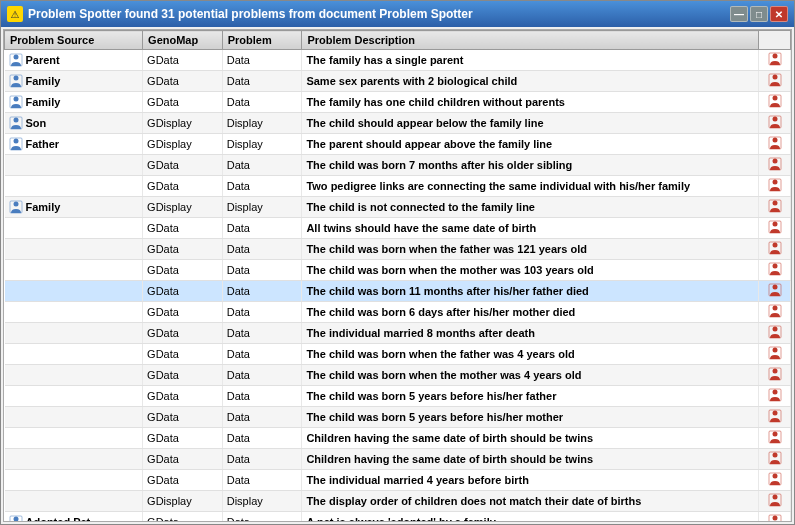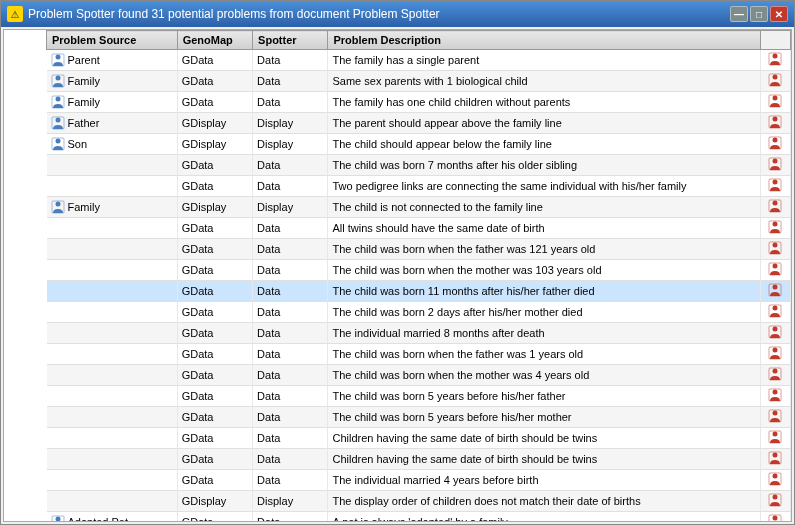--- a/index.html
+++ b/index.html
@@ -40,21 +40,21 @@
       background: #ffd700;
       border-radius: 2px;
       display: flex;
       align-items: center;
       justify-content: center;
       font-size: 10px;
       color: #333;
     }
     .title-text {
       font-size: 12px;
-      font-weight: normal;
+      font-weight: bold;
     }
     .title-controls {
       display: flex;
       gap: 2px;
     }
     .title-btn {
       width: 18px;
       height: 16px;
       border: 1px solid rgba(255,255,255,0.4);
       border-radius: 2px;
@@ -75,21 +75,20 @@
       display: flex;
       flex-direction: column;
       background: white;
       border: 1px solid #aaa;
       margin: 2px;
     }
     .table-container {
       flex: 1;
       overflow-y: scroll;
       overflow-x: hidden;
-      margin-left: 42px;
     }
     table {
       width: 100%;
       border-collapse: collapse;
       table-layout: fixed;
     }
     thead th {
       background: linear-gradient(to bottom, #e8e8e8, #d0d0d0);
       border: 1px solid #999;
       padding: 3px 5px;
@@ -124,20 +123,21 @@
       border-right: 1px solid #e8e8e8;
       padding: 2px 4px;
       font-size: 11px;
       overflow: hidden;
       white-space: nowrap;
     }
     .cell-with-icon {
       display: flex;
       align-items: center;
       gap: 3px;
+      font-weight: bold;
     }
     .person-icon {
       width: 14px;
       height: 14px;
       flex-shrink: 0;
       display: inline-flex;
       align-items: center;
       justify-content: center;
     }
     .person-icon svg {
@@ -146,20 +146,21 @@
     }
     .end-icon {
       text-align: center;
     }
     .scrollbar-col {
       width: 18px;
       background: #f0f0f0;
     }
     .description-cell {
       color: #000;
+      font-weight: bold;
     }
   </style>
 </head>
 <body>
 
 <div class="window">
   <div class="title-bar">
     <div class="title-bar-left">
       <div class="title-icon">⚠</div>
       <span class="title-text">Problem Spotter found 31 potential problems from document Problem Spotter</span>
@@ -171,21 +172,21 @@
     </div>
   </div>
 
   <div class="content">
     <div class="table-container">
       <table>
         <thead>
           <tr>
             <th>Problem Source</th>
             <th>GenoMap</th>
-            <th>Spotter</th>
+            <th>Problem</th>
             <th>Problem Description</th>
             <th class="scrollbar-col"></th>
           </tr>
         </thead>
         <tbody id="table-body">
         <tr>
               <td>
                 <div class="cell-with-icon">
                   <span class="person-icon">
                     <svg viewBox="0 0 14 14" xmlns="http://www.w3.org/2000/svg">
@@ -216,21 +217,21 @@
     <circle cx="7" cy="4" r="2.5" fill="#4a7dbf"></circle>
     <path d="M2 13 Q2 9 7 9 Q12 9 12 13" fill="#4a7dbf"></path>
     <rect x="1" y="1" width="12" height="12" rx="1" fill="none" stroke="#4a7dbf" stroke-width="0.5"></rect>
   </svg>
                   </span>
                   <span>Family</span>
                 </div>
               </td>
               <td>GData</td>
               <td>Data</td>
-              <td class="description-cell">Same sex parents with 1 biological child</td>
+              <td class="description-cell">Same sex parents with 2 biological child</td>
               <td class="end-icon"><span class="person-icon">
                   <svg viewBox="0 0 14 14" xmlns="http://www.w3.org/2000/svg">
     <circle cx="7" cy="4" r="2.5" fill="#c0392b"></circle>
     <path d="M2 13 Q2 9 7 9 Q12 9 12 13" fill="#c0392b"></path>
     <rect x="1" y="1" width="12" height="12" rx="1" fill="none" stroke="#c0392b" stroke-width="0.5"></rect>
   </svg>
                 </span></td>
             </tr>
             <tr>
               <td>
@@ -241,20 +242,44 @@
     <path d="M2 13 Q2 9 7 9 Q12 9 12 13" fill="#4a7dbf"></path>
     <rect x="1" y="1" width="12" height="12" rx="1" fill="none" stroke="#4a7dbf" stroke-width="0.5"></rect>
   </svg>
                   </span>
                   <span>Family</span>
                 </div>
               </td>
               <td>GData</td>
               <td>Data</td>
               <td class="description-cell">The family has one child children without parents</td>
+              <td class="end-icon"><span class="person-icon">
+                  <svg viewBox="0 0 14 14" xmlns="http://www.w3.org/2000/svg">
+    <circle cx="7" cy="4" r="2.5" fill="#c0392b"></circle>
+    <path d="M2 13 Q2 9 7 9 Q12 9 12 13" fill="#c0392b"></path>
+    <rect x="1" y="1" width="12" height="12" rx="1" fill="none" stroke="#c0392b" stroke-width="0.5"></rect>
+  </svg>
+                </span></td>
+            </tr>
+            <tr>
+              <td>
+                <div class="cell-with-icon">
+                  <span class="person-icon">
+                    <svg viewBox="0 0 14 14" xmlns="http://www.w3.org/2000/svg">
+    <circle cx="7" cy="4" r="2.5" fill="#4a7dbf"></circle>
+    <path d="M2 13 Q2 9 7 9 Q12 9 12 13" fill="#4a7dbf"></path>
+    <rect x="1" y="1" width="12" height="12" rx="1" fill="none" stroke="#4a7dbf" stroke-width="0.5"></rect>
+  </svg>
+                  </span>
+                  <span>Son</span>
+                </div>
+              </td>
+              <td>GDisplay</td>
+              <td>Display</td>
+              <td class="description-cell">The child should appear below the family line</td>
               <td class="end-icon"><span class="person-icon">
                   <svg viewBox="0 0 14 14" xmlns="http://www.w3.org/2000/svg">
     <circle cx="7" cy="4" r="2.5" fill="#c0392b"></circle>
     <path d="M2 13 Q2 9 7 9 Q12 9 12 13" fill="#c0392b"></path>
     <rect x="1" y="1" width="12" height="12" rx="1" fill="none" stroke="#c0392b" stroke-width="0.5"></rect>
   </svg>
                 </span></td>
             </tr>
             <tr>
               <td>
@@ -274,44 +299,20 @@
               <td class="description-cell">The parent should appear above the family line</td>
               <td class="end-icon"><span class="person-icon">
                   <svg viewBox="0 0 14 14" xmlns="http://www.w3.org/2000/svg">
     <circle cx="7" cy="4" r="2.5" fill="#c0392b"></circle>
     <path d="M2 13 Q2 9 7 9 Q12 9 12 13" fill="#c0392b"></path>
     <rect x="1" y="1" width="12" height="12" rx="1" fill="none" stroke="#c0392b" stroke-width="0.5"></rect>
   </svg>
                 </span></td>
             </tr>
             <tr>
-              <td>
-                <div class="cell-with-icon">
-                  <span class="person-icon">
-                    <svg viewBox="0 0 14 14" xmlns="http://www.w3.org/2000/svg">
-    <circle cx="7" cy="4" r="2.5" fill="#4a7dbf"></circle>
-    <path d="M2 13 Q2 9 7 9 Q12 9 12 13" fill="#4a7dbf"></path>
-    <rect x="1" y="1" width="12" height="12" rx="1" fill="none" stroke="#4a7dbf" stroke-width="0.5"></rect>
-  </svg>
-                  </span>
-                  <span>Son</span>
-                </div>
-              </td>
-              <td>GDisplay</td>
-              <td>Display</td>
-              <td class="description-cell">The child should appear below the family line</td>
-              <td class="end-icon"><span class="person-icon">
-                  <svg viewBox="0 0 14 14" xmlns="http://www.w3.org/2000/svg">
-    <circle cx="7" cy="4" r="2.5" fill="#c0392b"></circle>
-    <path d="M2 13 Q2 9 7 9 Q12 9 12 13" fill="#c0392b"></path>
-    <rect x="1" y="1" width="12" height="12" rx="1" fill="none" stroke="#c0392b" stroke-width="0.5"></rect>
-  </svg>
-                </span></td>
-            </tr>
-            <tr>
               <td></td>
               <td>GData</td>
               <td>Data</td>
               <td class="description-cell">The child was born 7 months after his older sibling</td>
               <td class="end-icon"><span class="person-icon">
                   <svg viewBox="0 0 14 14" xmlns="http://www.w3.org/2000/svg">
     <circle cx="7" cy="4" r="2.5" fill="#c0392b"></circle>
     <path d="M2 13 Q2 9 7 9 Q12 9 12 13" fill="#c0392b"></path>
     <rect x="1" y="1" width="12" height="12" rx="1" fill="none" stroke="#c0392b" stroke-width="0.5"></rect>
   </svg>
@@ -403,21 +404,21 @@
     <circle cx="7" cy="4" r="2.5" fill="#c0392b"></circle>
     <path d="M2 13 Q2 9 7 9 Q12 9 12 13" fill="#c0392b"></path>
     <rect x="1" y="1" width="12" height="12" rx="1" fill="none" stroke="#c0392b" stroke-width="0.5"></rect>
   </svg>
                 </span></td>
             </tr>
             <tr>
               <td></td>
               <td>GData</td>
               <td>Data</td>
-              <td class="description-cell">The child was born 2 days after his/her mother died</td>
+              <td class="description-cell">The child was born 6 days after his/her mother died</td>
               <td class="end-icon"><span class="person-icon">
                   <svg viewBox="0 0 14 14" xmlns="http://www.w3.org/2000/svg">
     <circle cx="7" cy="4" r="2.5" fill="#c0392b"></circle>
     <path d="M2 13 Q2 9 7 9 Q12 9 12 13" fill="#c0392b"></path>
     <rect x="1" y="1" width="12" height="12" rx="1" fill="none" stroke="#c0392b" stroke-width="0.5"></rect>
   </svg>
                 </span></td>
             </tr>
             <tr>
               <td></td>
@@ -429,21 +430,21 @@
     <circle cx="7" cy="4" r="2.5" fill="#c0392b"></circle>
     <path d="M2 13 Q2 9 7 9 Q12 9 12 13" fill="#c0392b"></path>
     <rect x="1" y="1" width="12" height="12" rx="1" fill="none" stroke="#c0392b" stroke-width="0.5"></rect>
   </svg>
                 </span></td>
             </tr>
             <tr>
               <td></td>
               <td>GData</td>
               <td>Data</td>
-              <td class="description-cell">The child was born when the father was 1 years old</td>
+              <td class="description-cell">The child was born when the father was 4 years old</td>
               <td class="end-icon"><span class="person-icon">
                   <svg viewBox="0 0 14 14" xmlns="http://www.w3.org/2000/svg">
     <circle cx="7" cy="4" r="2.5" fill="#c0392b"></circle>
     <path d="M2 13 Q2 9 7 9 Q12 9 12 13" fill="#c0392b"></path>
     <rect x="1" y="1" width="12" height="12" rx="1" fill="none" stroke="#c0392b" stroke-width="0.5"></rect>
   </svg>
                 </span></td>
             </tr>
             <tr>
               <td></td>

